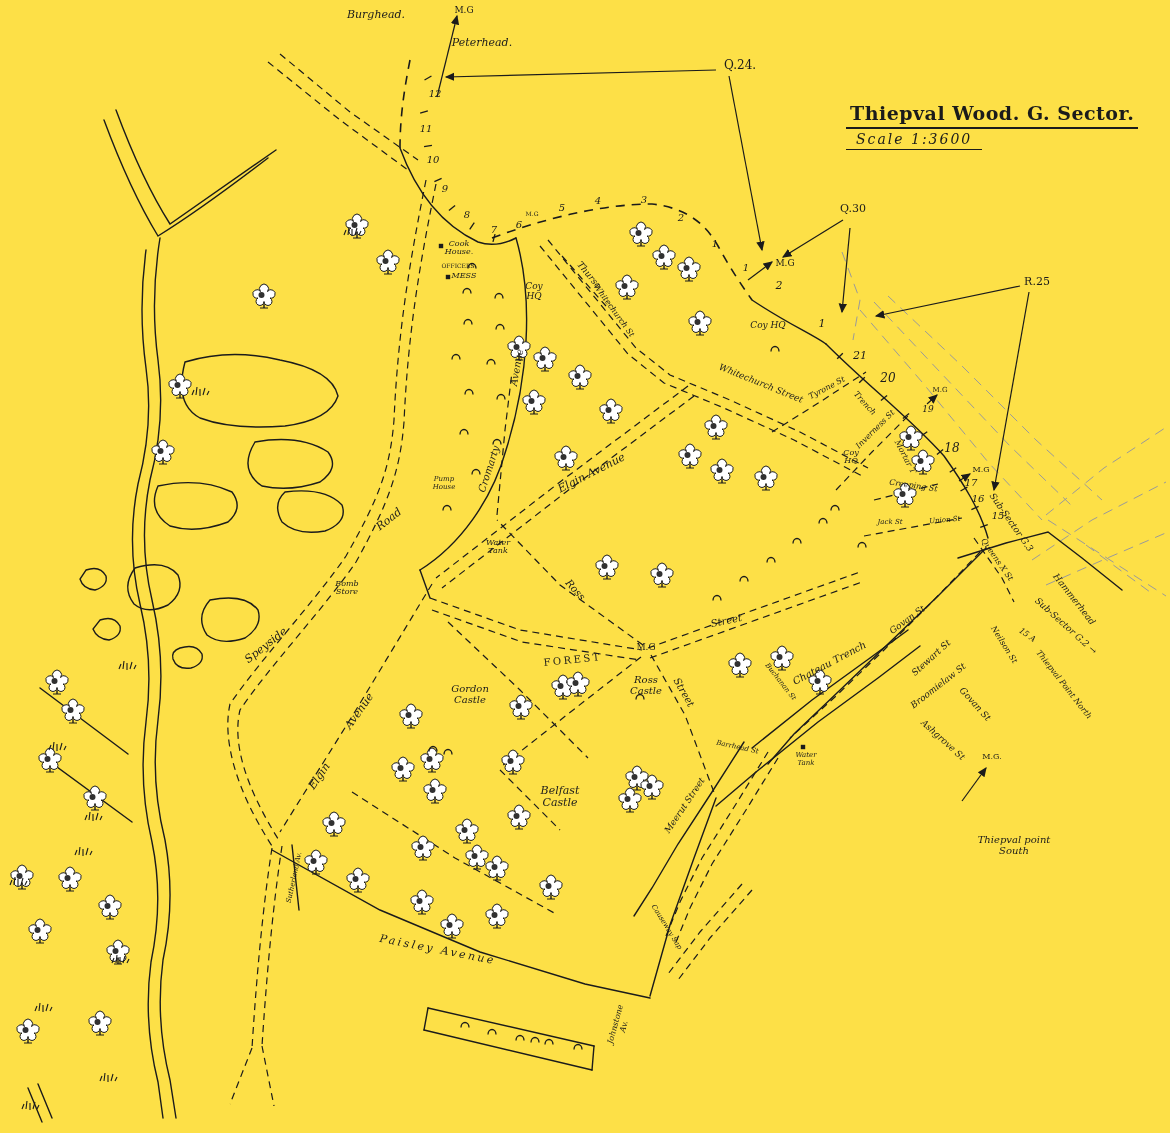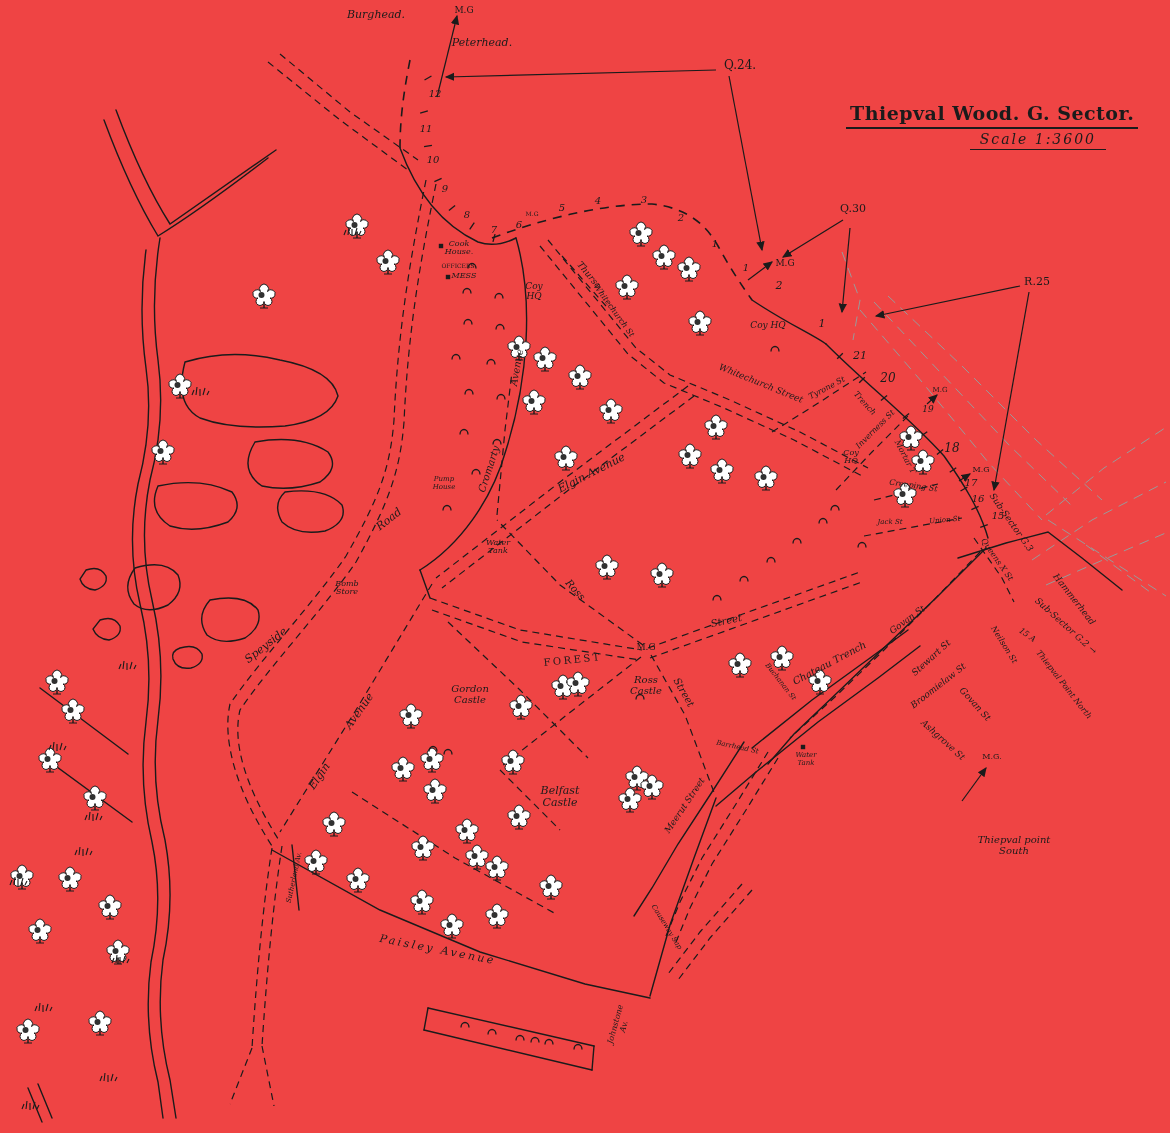--- a/index.html
+++ b/index.html
@@ -1,19 +1,19 @@
 <!DOCTYPE html>
 <html><head>
 <meta charset="utf-8">
 <style>
   html,body{margin:0;padding:0;background:#ffffff;}
-  .page{position:relative;width:1170px;height:1133px;background:#ef4444;overflow:hidden;
+  .page{position:relative;width:1170px;height:1133px;background:#fde047;overflow:hidden;
         font-family:"DejaVu Serif", serif;color:#1b1b1b;}
   #map-svg{position:absolute;left:0;top:0;width:1170px;height:1133px;}
-  .title-block{position:absolute;left:846px;top:102px;width:260px;text-align:right;}
+  .title-block{position:absolute;left:846px;top:102px;width:260px;text-align:left;}
   .map-title{display:inline-block;font-family:"DejaVu Serif",serif;font-weight:bold;
              font-size:19px;letter-spacing:.5px;border-bottom:2px solid #1b1b1b;
              padding:0 4px 3px;white-space:nowrap;}
   .map-scale{display:inline-block;margin-top:2px;font-style:italic;font-size:14px;
              letter-spacing:2px;border-bottom:1px solid #1b1b1b;padding:0 10px 2px;}
   text{fill:#1b1b1b;}
 </style>
 </head>
 <body>
 

